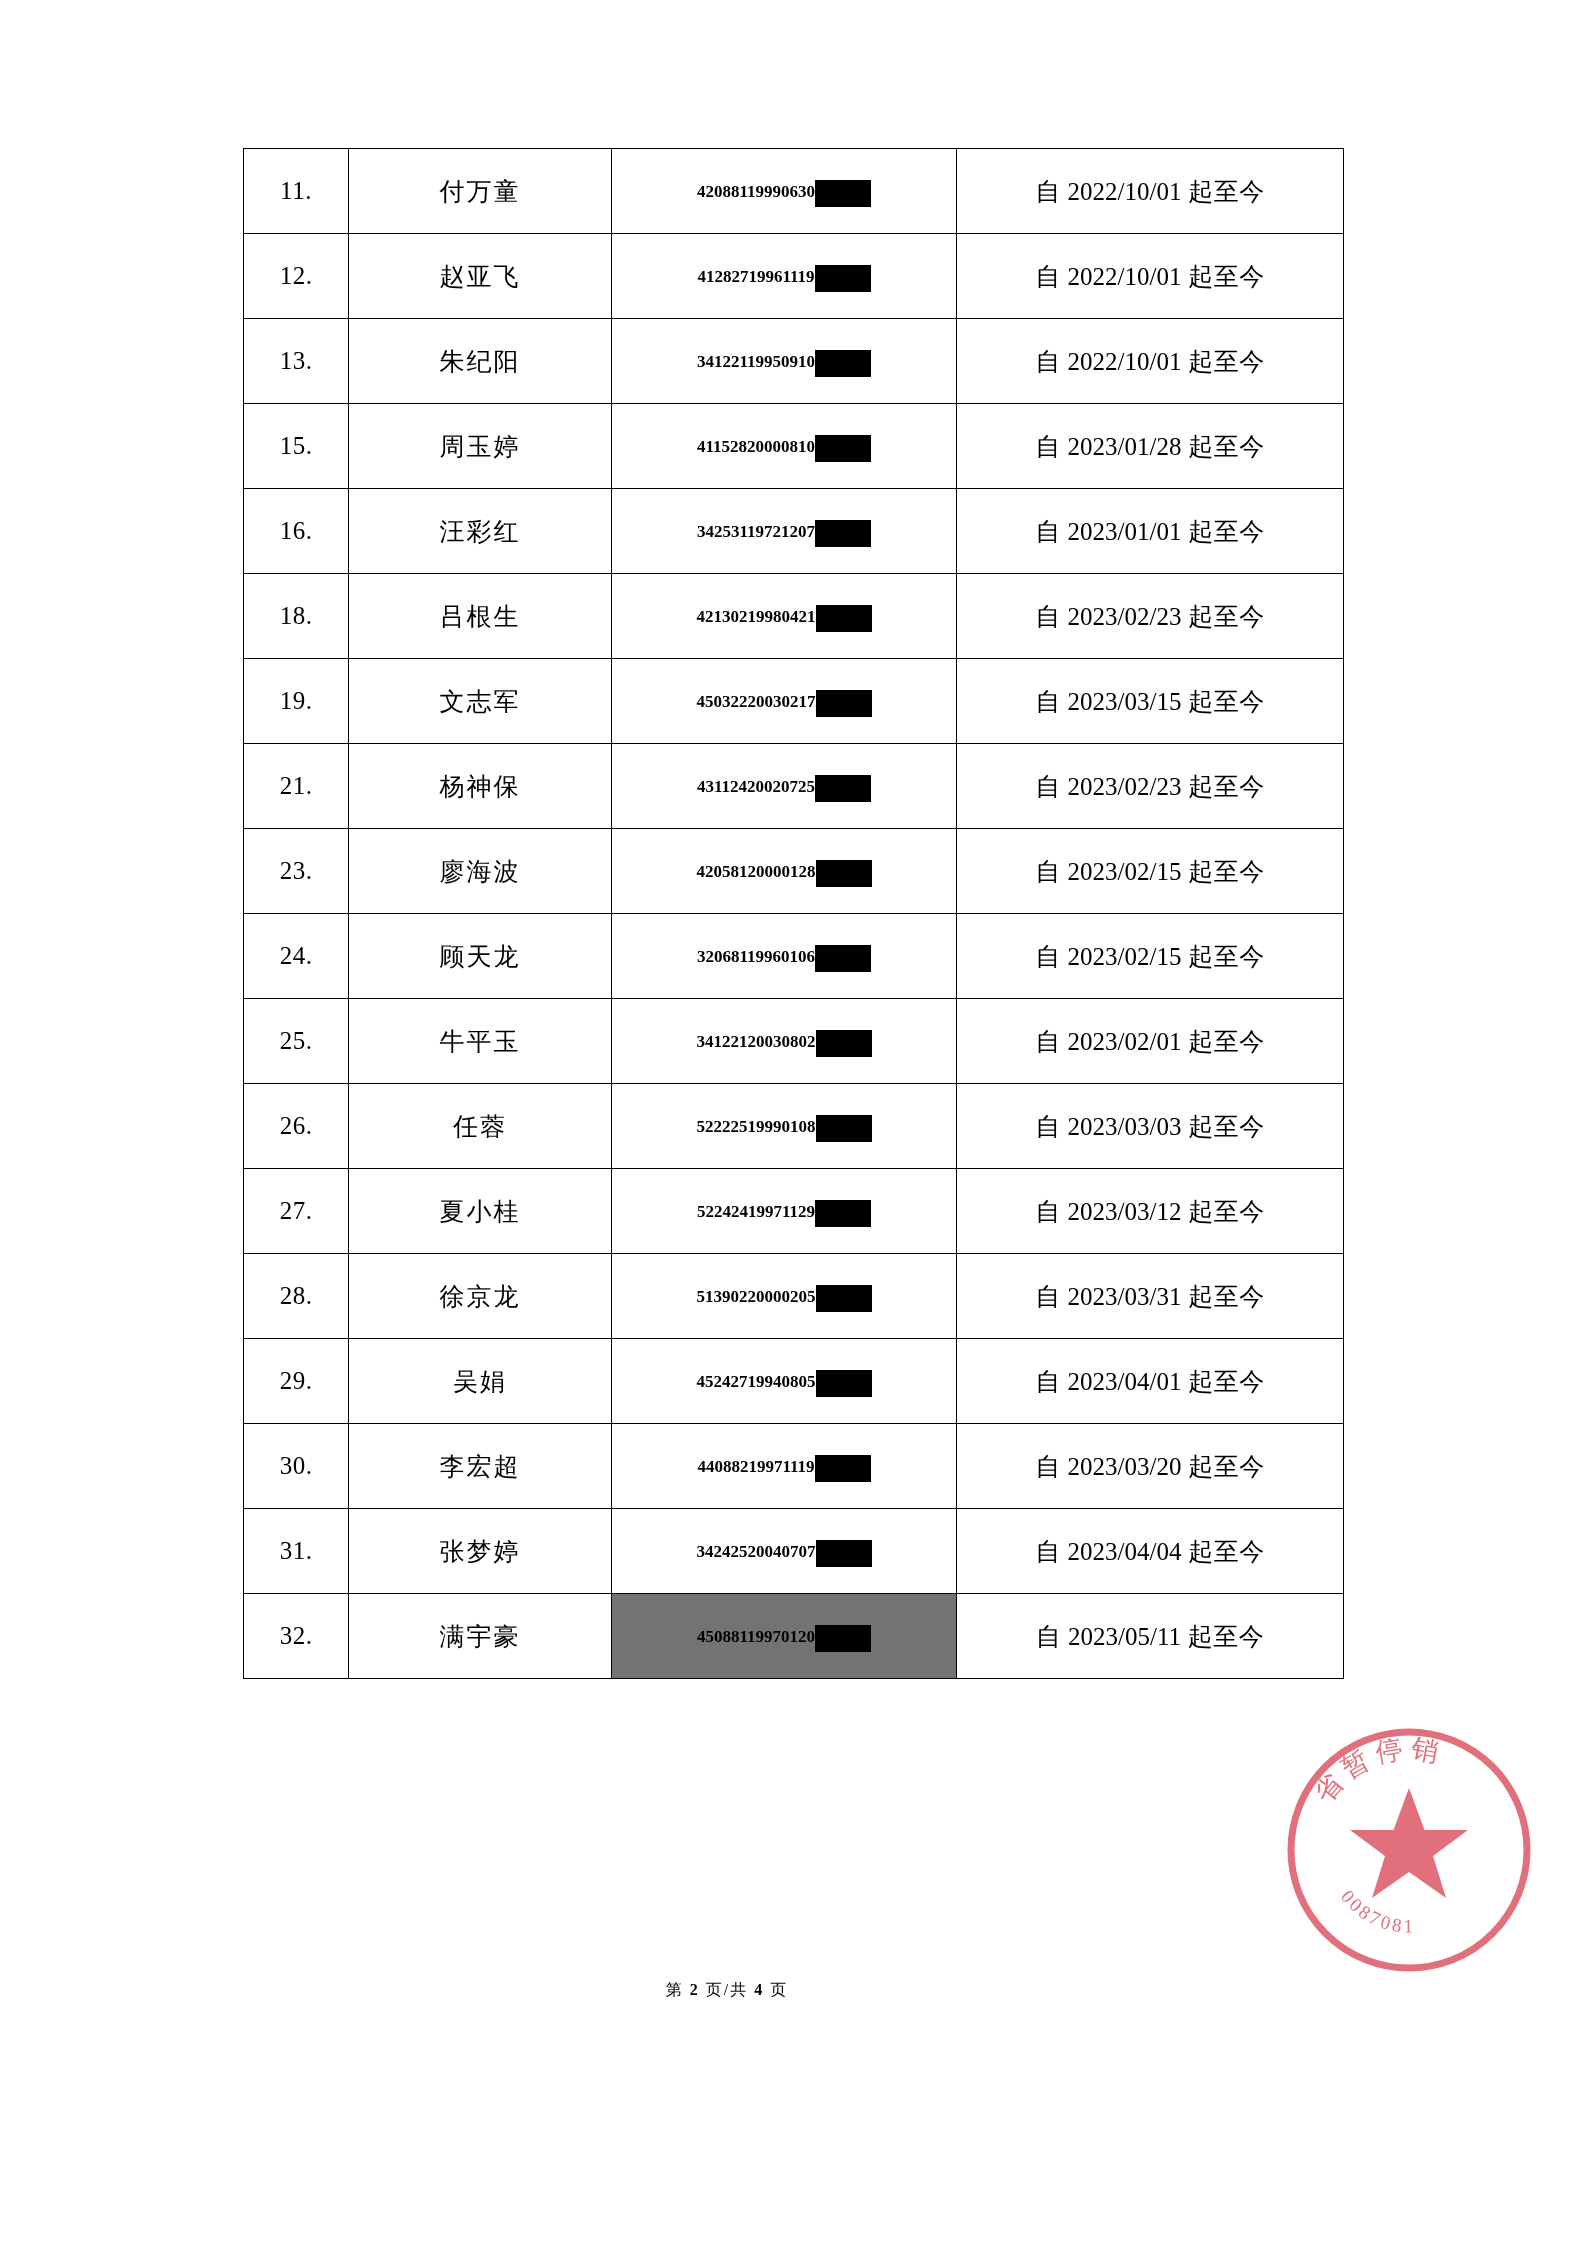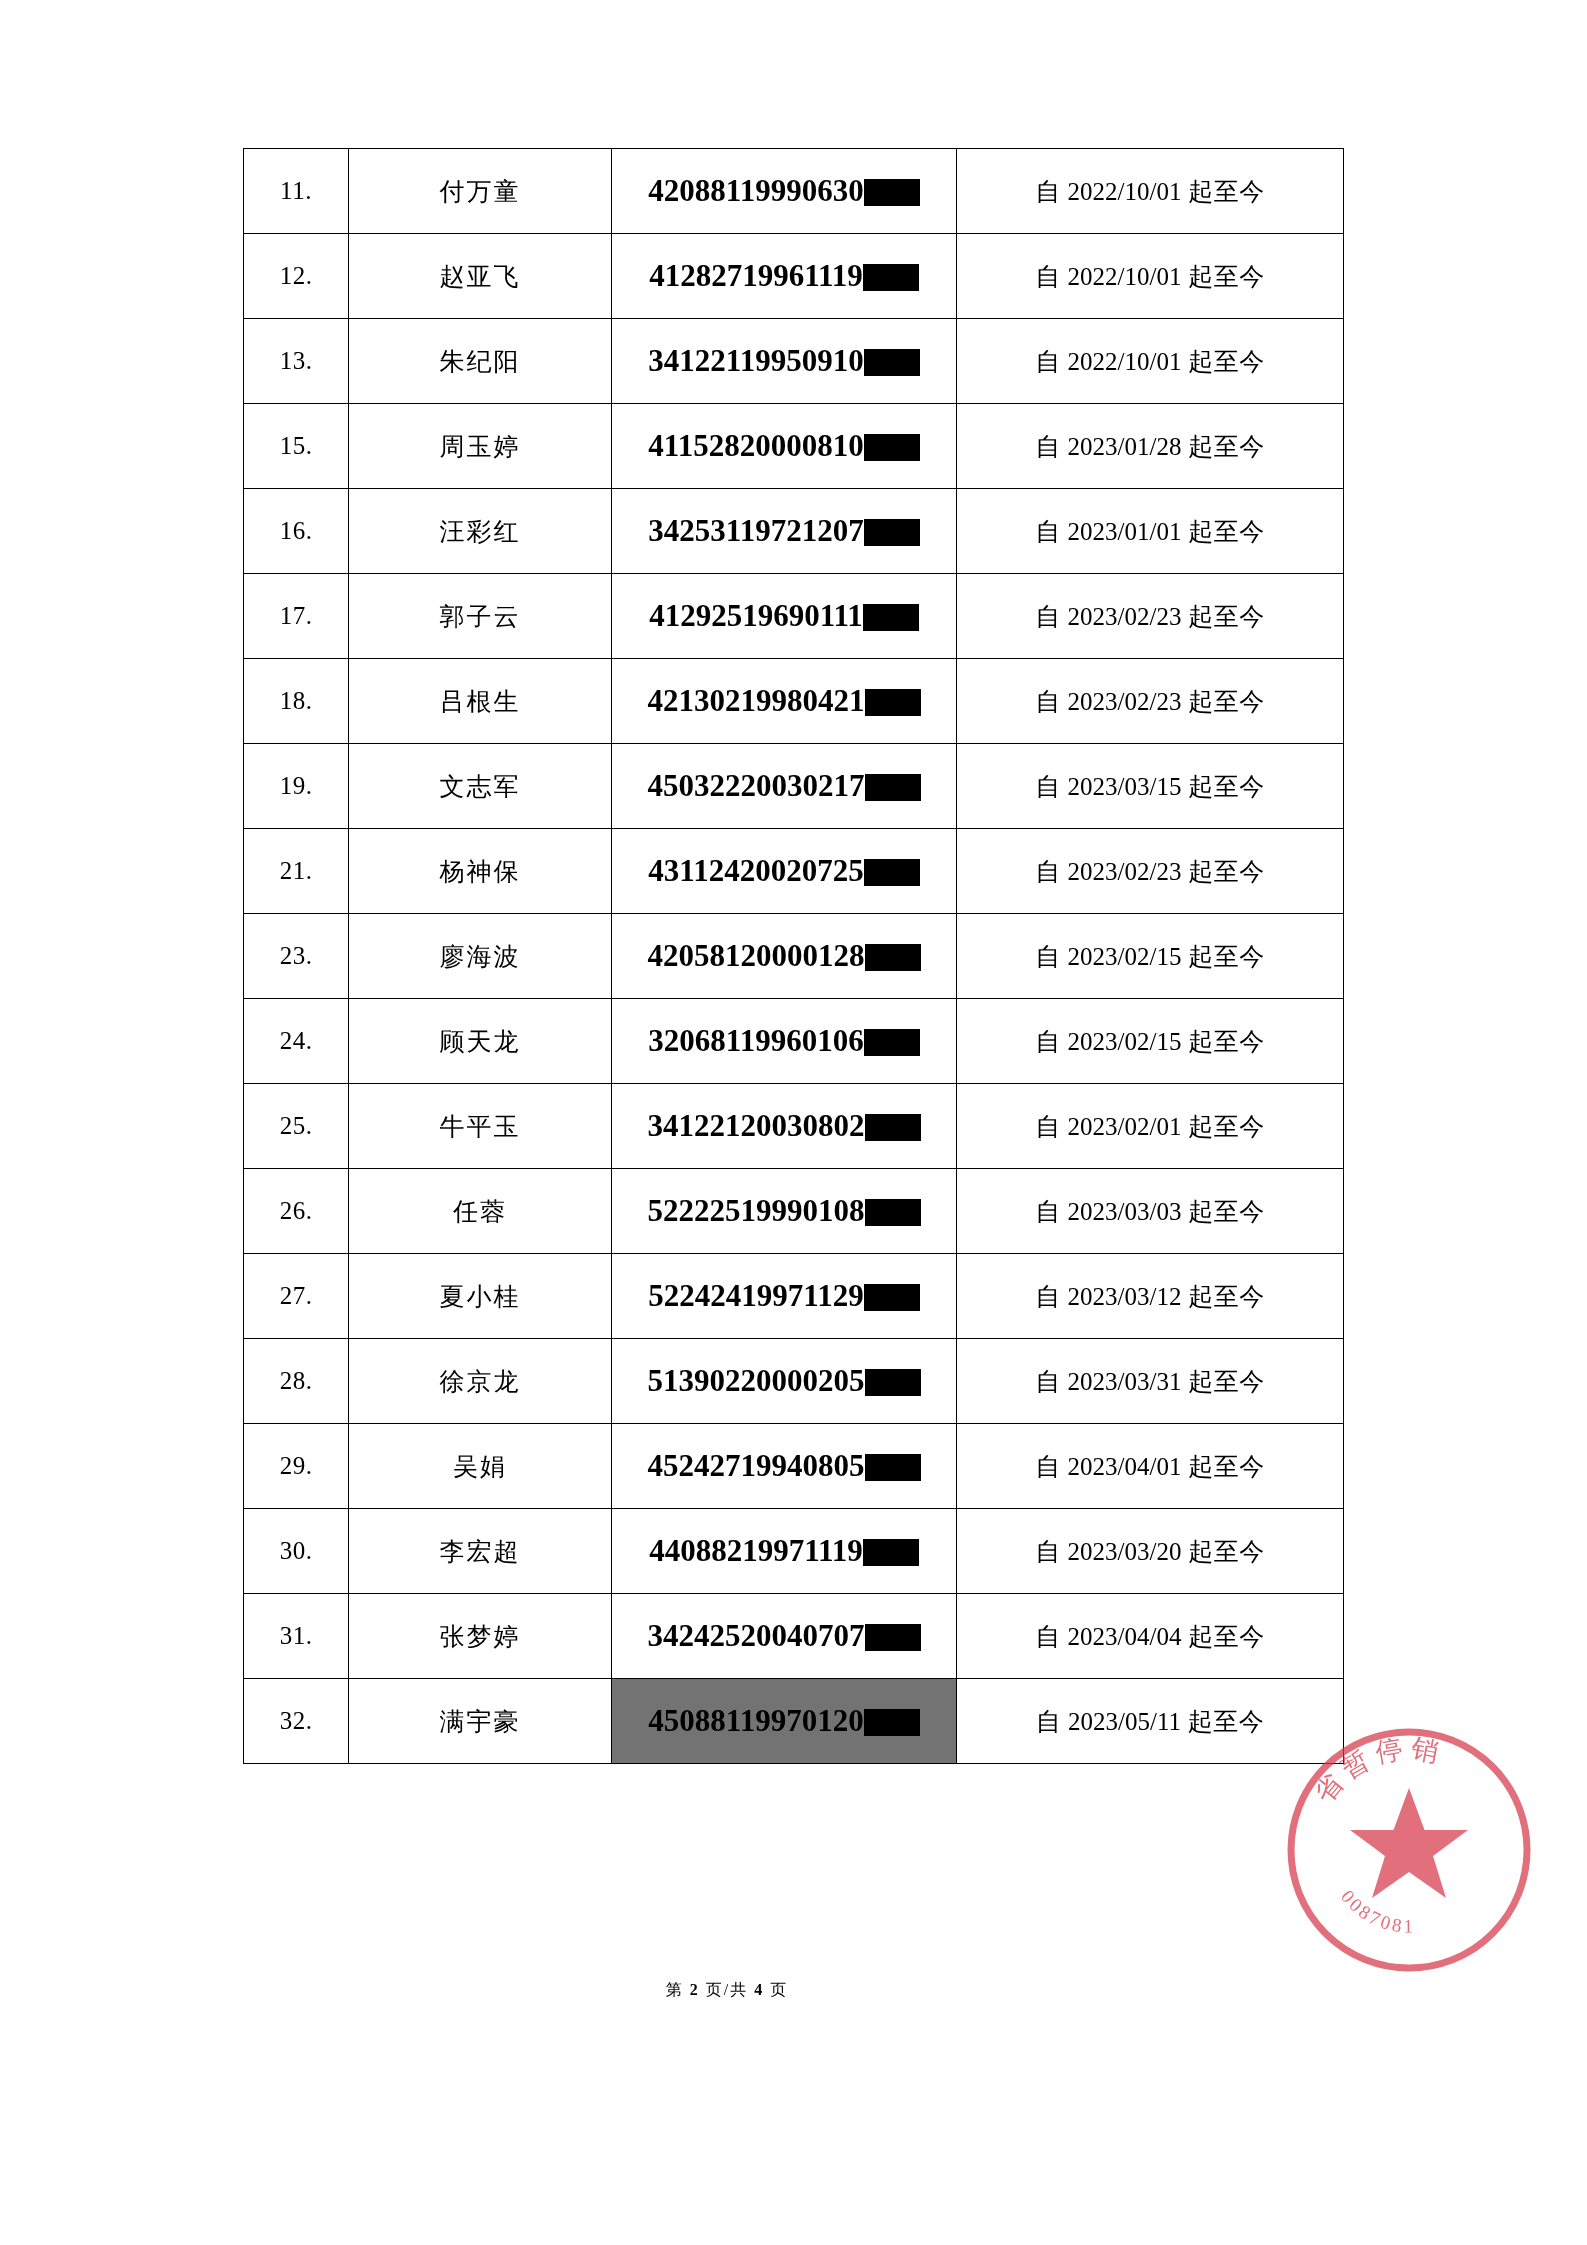--- a/index.html
+++ b/index.html
@@ -54,21 +54,21 @@
     font-family: "Liberation Serif", serif;
     font-size: 27px;
     letter-spacing: 2px;
   }
   .idcell {
     position: relative;
   }
   .idnum {
     font-family: "Liberation Serif", serif;
     font-weight: bold;
-    font-size: 31px;
+    font-size: 17px;
     letter-spacing: 0px;
     display: inline-block;
     vertical-align: middle;
     white-space: nowrap;
   }
   .redact {
     display: inline-block;
     vertical-align: middle;
     background: #000000;
     height: 27px;
@@ -152,26 +152,20 @@
             <td class="idx">15.</td>
             <td class="name">周玉婷</td>
             <td class="idcell"><span class="idnum">41152820000810</span><span class="redact"></span></td>
             <td class="datecell"><span class="cn">自</span> <span class="num">2023/01/28</span> <span class="cn">起至今</span></td>
           </tr>
           <tr>
             <td class="idx">16.</td>
             <td class="name">汪彩红</td>
             <td class="idcell"><span class="idnum">34253119721207</span><span class="redact"></span></td>
             <td class="datecell"><span class="cn">自</span> <span class="num">2023/01/01</span> <span class="cn">起至今</span></td>
-          </tr>
-          <tr>
-            <td class="idx">17.</td>
-            <td class="name">郭子云</td>
-            <td class="idcell"><span class="idnum">41292519690111</span><span class="redact"></span></td>
-            <td class="datecell"><span class="cn">自</span> <span class="num">2023/02/23</span> <span class="cn">起至今</span></td>
           </tr>
           <tr>
             <td class="idx">18.</td>
             <td class="name">吕根生</td>
             <td class="idcell"><span class="idnum">42130219980421</span><span class="redact"></span></td>
             <td class="datecell"><span class="cn">自</span> <span class="num">2023/02/23</span> <span class="cn">起至今</span></td>
           </tr>
           <tr>
             <td class="idx">19.</td>
             <td class="name">文志军</td>

